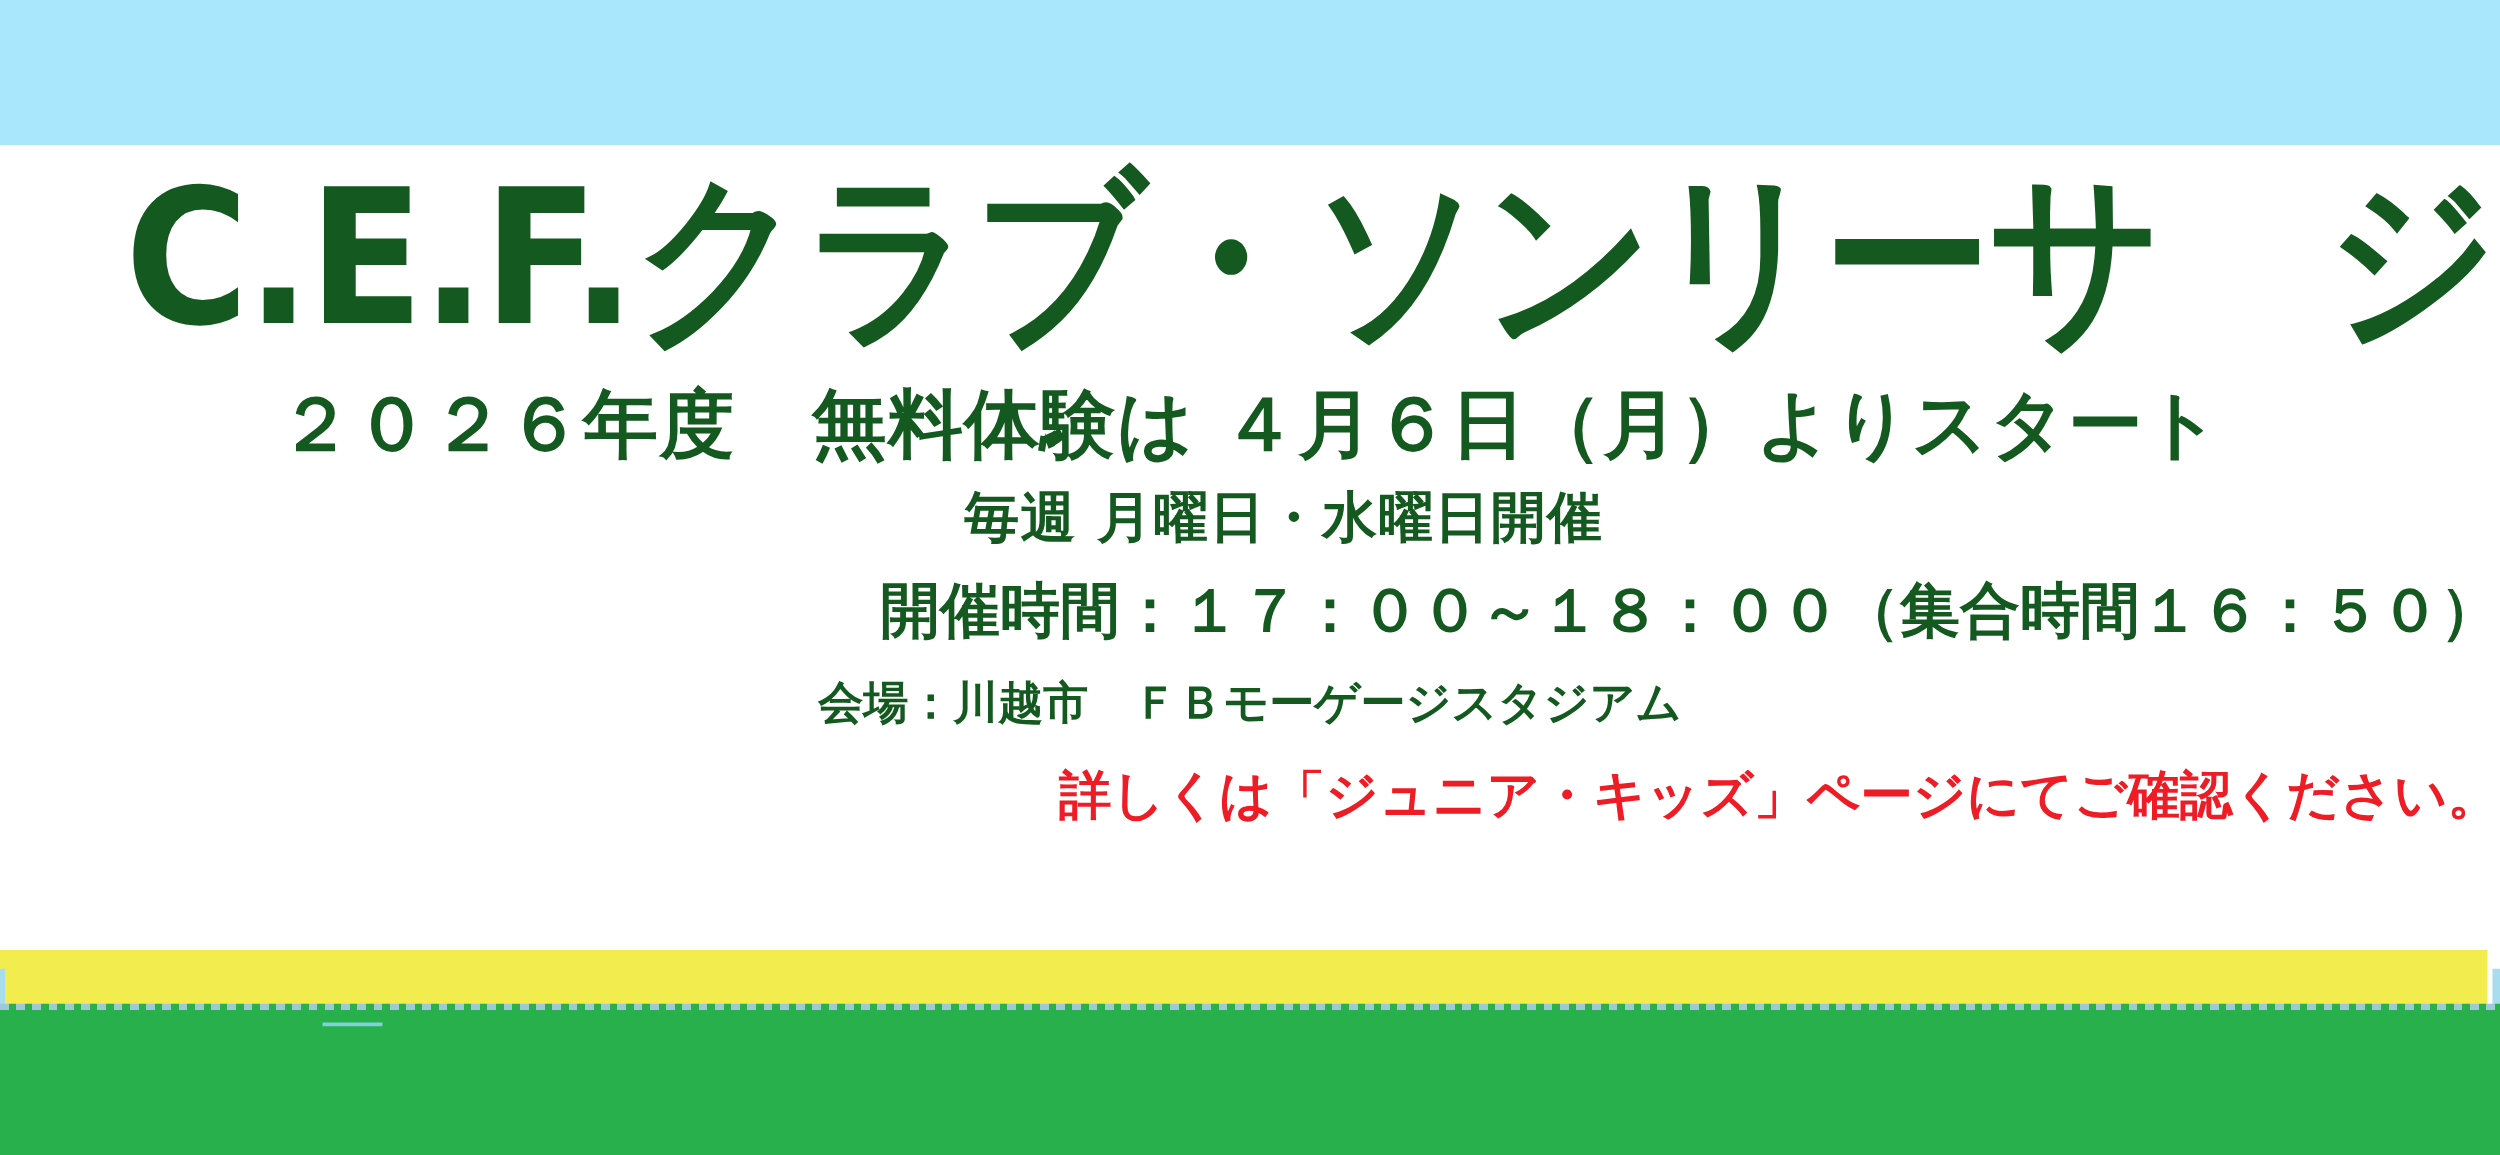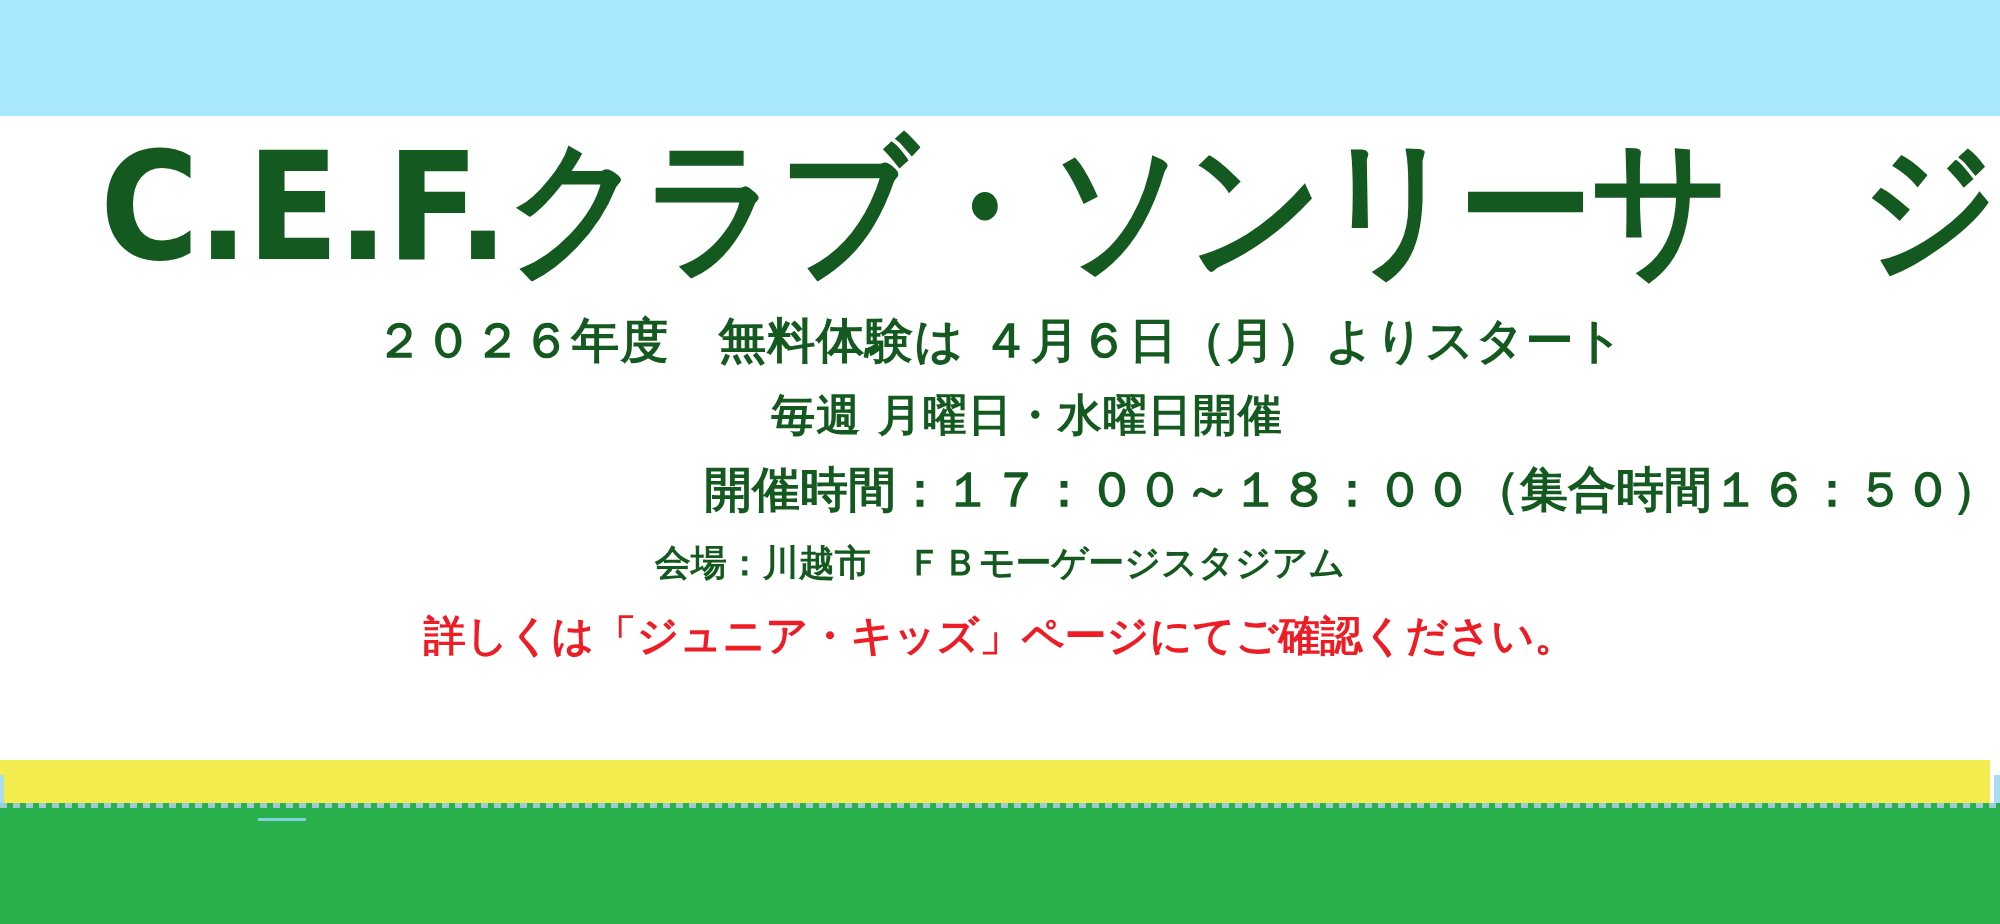--- a/index.html
+++ b/index.html
@@ -65,21 +65,21 @@
   }
   .line {
     width: 2000px;
     text-align: center;
     color: #14591F;
     font-family: "DejaVu Sans", "Liberation Sans", sans-serif;
     font-weight: 700;
     white-space: nowrap;
   }
   .line-1 {
-    font-size: 48px;
+    font-size: 60px;
     line-height: 76px;
     letter-spacing: 1px;
   }
   .line-2 {
     font-size: 44px;
     line-height: 74px;
     letter-spacing: 1px;
     margin-left: 27px;
   }
   .line-3 {
@@ -91,20 +91,21 @@
   .line-4 {
     font-size: 36px;
     line-height: 74px;
     letter-spacing: 0px;
   }
   .line-5 {
     font-size: 42px;
     line-height: 72px;
     letter-spacing: 0px;
     color: #EE1C25;
+    text-align: right;
   }
 
   
   .yellow-band {
     position: absolute;
     left: 0;
     top: 760px;
     width: 1990px;
     height: 45px;
     background: #F3EC4E;

